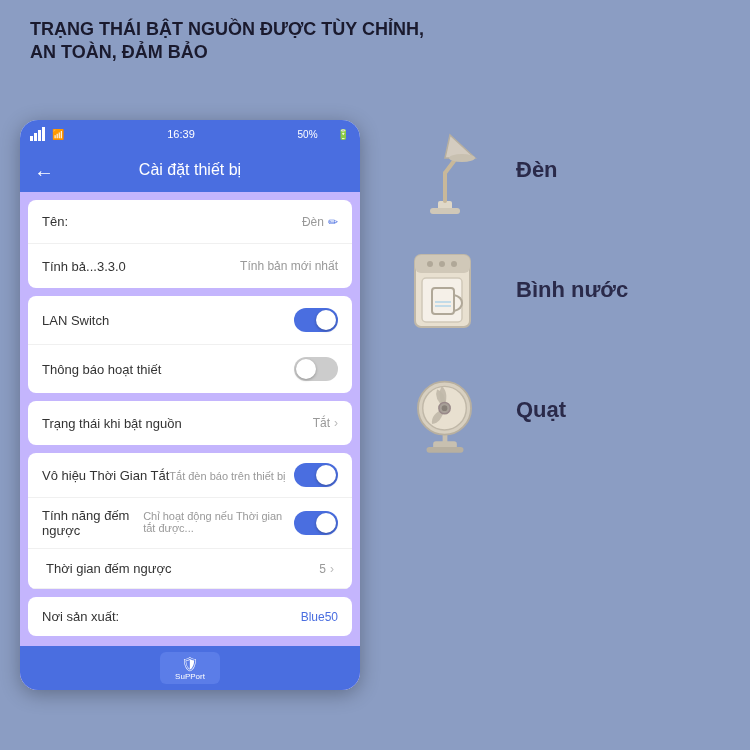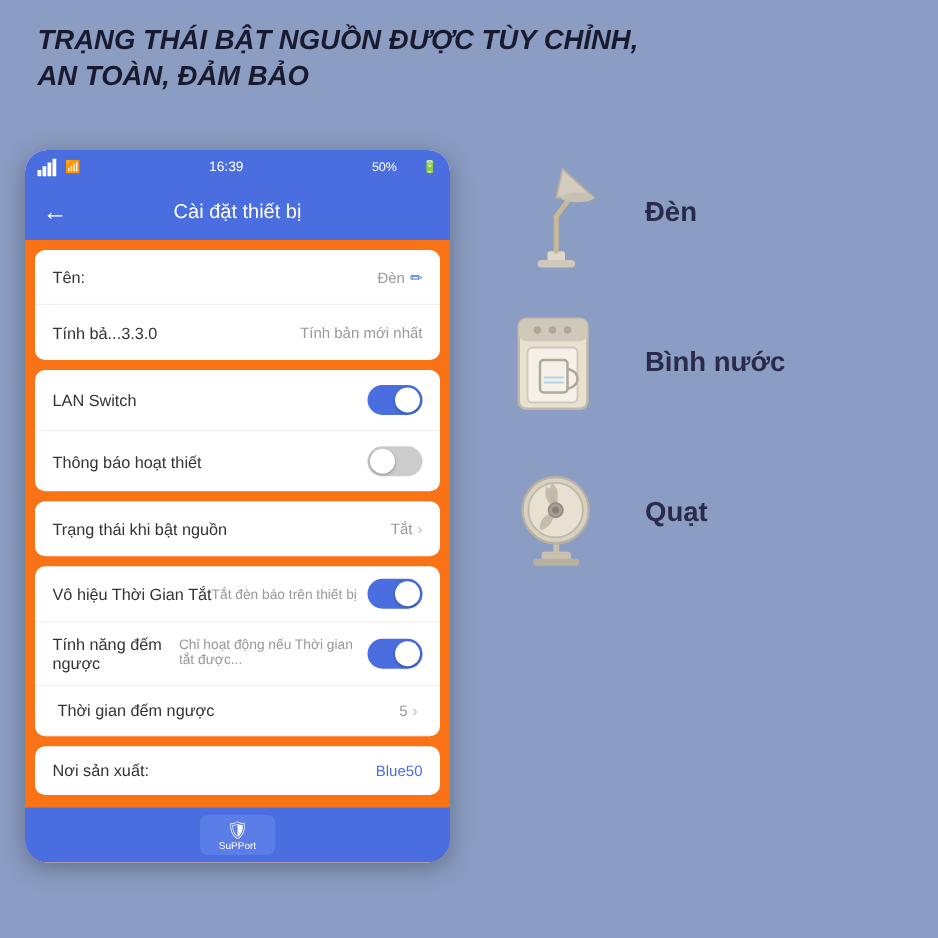--- a/index.html
+++ b/index.html
@@ -11,25 +11,24 @@
       overflow: hidden;
       position: relative;
     }
 
     
     .header-text {
       position: absolute;
       top: 18px;
       left: 30px;
       right: 30px;
-      font-size: 22px;
+      font-size: 18px;
       font-weight: 900;
       color: #1a1a2e;
       line-height: 1.3;
-      font-style: italic;
     }
 
     
     .phone-mockup {
       position: absolute;
       top: 120px;
       left: 20px;
       width: 340px;
       height: 570px;
       background: #fff;
@@ -67,21 +66,21 @@
     .back-arrow {
       position: absolute;
       left: 14px;
       font-size: 20px;
       color: white;
       cursor: pointer;
     }
 
     
     .phone-content {
-      background: #f97316;
+      background: #c4b5fd;
       height: calc(100% - 72px);
       overflow: hidden;
     }
 
     
     .settings-card {
       background: white;
       margin: 8px 8px 0 8px;
       border-radius: 8px;
       overflow: hidden;

